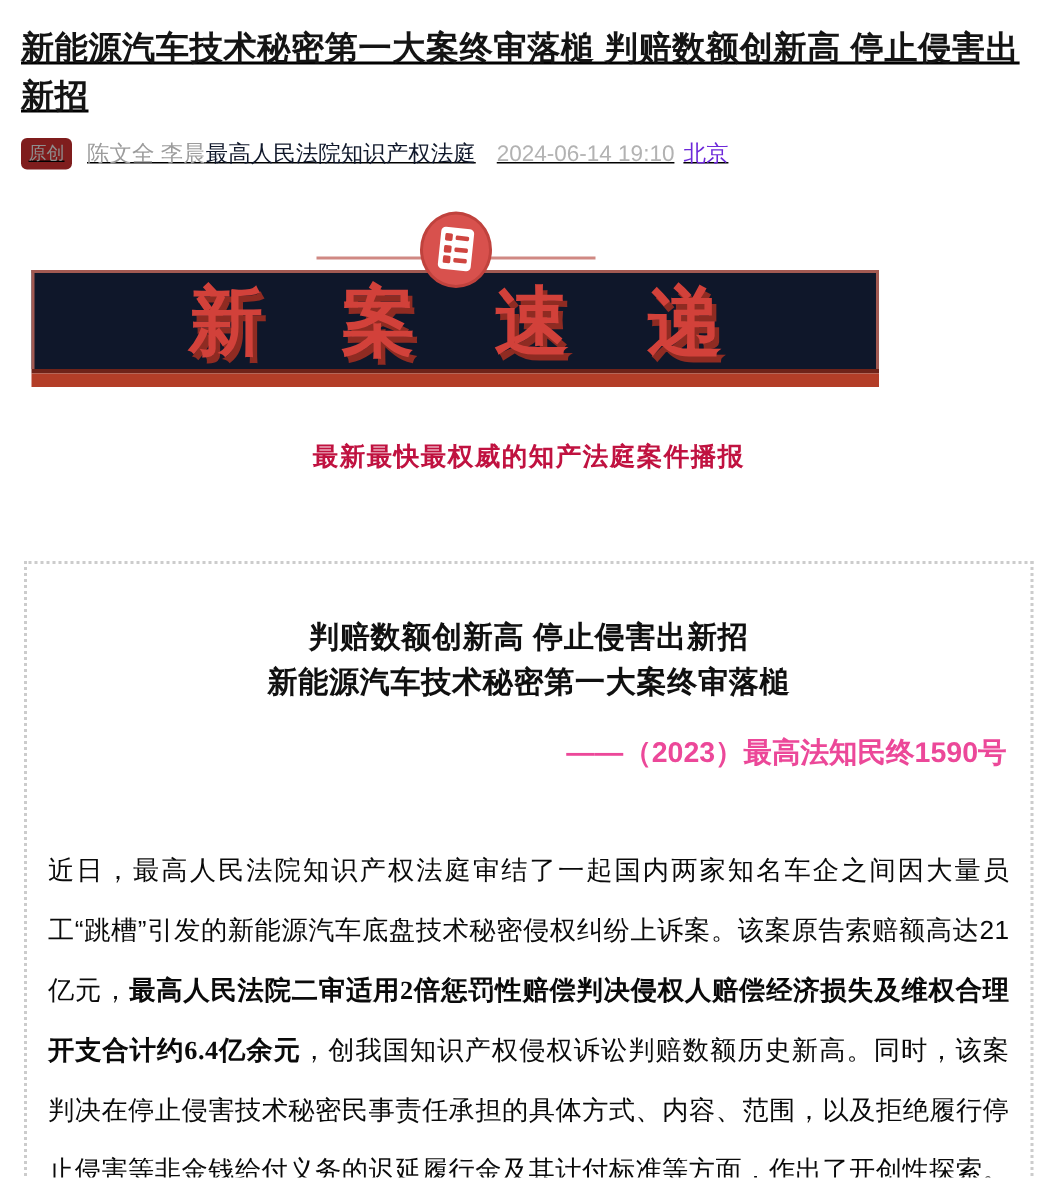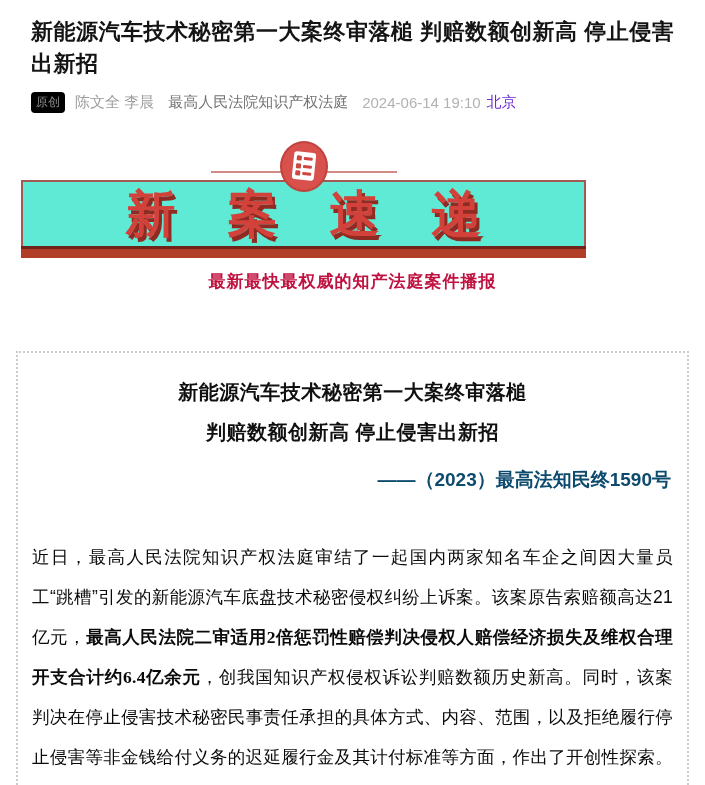--- a/index.html
+++ b/index.html
@@ -5,36 +5,36 @@
   * { box-sizing: border-box; }
   html, body { margin: 0; padding: 0; }
   body {
     width: 705px; height: 785px; overflow: hidden;
     background: #ffffff;
     font-family: "Liberation Sans", "DejaVu Sans", sans-serif;
     -webkit-font-smoothing: antialiased;
   }
 
   
-  .header { padding: 16px 14px 0 31px; }
+  .header { padding: 16px 14px 0 14px; text-decoration: underline; }
   .article-title {
     margin: 0; max-width: 679px;
     font-size: 22px; line-height: 1.45; font-weight: 700;
     color: #141414; letter-spacing: 0.5px;
   }
   .meta-row {
     display: flex; align-items: center; margin-top: 12px;
     font-size: 15px; white-space: nowrap;
   }
   .original-badge {
-    font-size: 12px; color: #8e8e8e; background: #000000;
+    font-size: 12px; color: #8e8e8e; background: #7f1d1d;
     padding: 2px 5px; border-radius: 4px; margin-right: 10px;
   }
-  .authors { color: #9c9c9c; margin-right: 14px; }
-  .account-link { color: #737373; margin-right: 14px; cursor: pointer; }
+  .authors { color: #9c9c9c; }
+  .account-link { color: #0f172a; margin-right: 14px; cursor: pointer; }
   .datetime { color: #b2b2b2; margin-right: 6px; }
   .location { color: #6d28d9; }
 
   
   .banner-wrap { position: relative; width: 565px; margin: 67px 0 0 21px; }
   .deco-line {
     position: absolute; top: -9px; left: 50%; transform: translateX(-50%);
     width: 186px; height: 2px; background: #d08983; z-index: 1;
   }
   .badge-circle {
@@ -46,51 +46,51 @@
   .doc-icon {
     width: 22px; height: 28px; background: #ffffff; border-radius: 3px;
     transform: rotate(6deg); padding: 4px 3px;
     display: flex; flex-direction: column; justify-content: space-between;
   }
   .doc-row { display: flex; align-items: center; }
   .doc-box { width: 5px; height: 5px; background: #cf4540; border-radius: 1px; margin-right: 2px; }
   .doc-bar { height: 3px; flex: 1; background: #cf4540; border-radius: 1px; }
   .banner-box {
     position: relative; height: 66px;
-    background: #5eead4; border: 2px solid #a25a52; border-bottom: none;
+    background: #0f172a; border: 2px solid #a25a52; border-bottom: none;
     display: flex; align-items: center; justify-content: center;
   }
   .banner-title {
     font-size: 50px; font-weight: 800; line-height: 1;
     color: #d2413a; letter-spacing: 52px; padding-left: 52px;
     text-shadow: 3px 4px 0 #8f2b22; white-space: nowrap;
   }
   .banner-shadow-line { height: 3px; background: #6f2319; }
   .banner-shadow-bar { height: 9px; background: #b33e28; }
 
   
   .tagline {
-    margin-top: 12px; text-align: center;
+    margin-top: 35px; text-align: center;
     font-size: 17px; font-weight: 700; color: #c01240; letter-spacing: 1px;
   }
 
   
   .case-card {
     margin: 58px 16px 0 16px; height: 450px;
     border: 2px dotted #cccccc; border-bottom: none;
     padding: 24px 14px 0 14px;
   }
   .card-title {
     text-align: center; font-size: 20px; font-weight: 700;
     color: #101010; line-height: 30px; letter-spacing: 0.5px;
   }
   .card-title-2 { margin-top: 10px; }
   .case-number {
     margin-top: 20px; text-align: right;
-    font-size: 19px; font-weight: 700; color: #0c4a6e; line-height: 26px;
+    font-size: 19px; font-weight: 700; color: #ec4899; line-height: 26px;
     padding-right: 2px;
   }
   .body-para {
     margin: 44px 0 0 0;
     font-size: 17.5px; line-height: 40px; color: #0a0a0a;
     text-align: justify; letter-spacing: 0.3px;
   }
 </style>
 </head>
 <body>
@@ -127,17 +127,17 @@
   <div class="banner-box">
     <span class="banner-title">新案速递</span>
   </div>
   <div class="banner-shadow-line"></div>
   <div class="banner-shadow-bar"></div>
 </div>
 
 <div class="tagline">最新最快最权威的知产法庭案件播报</div>
 
 <div class="case-card">
+  <div class="card-title card-title-2">判赔数额创新高 停止侵害出新招</div>
   <div class="card-title">新能源汽车技术秘密第一大案终审落槌</div>
-  <div class="card-title card-title-2">判赔数额创新高 停止侵害出新招</div>
   <div class="case-number">——（2023）最高法知民终1590号</div>
   <p class="body-para"><span>近日，最高人民法院知识产权法庭审结了一起国内两家知名车企之间因大量员工“跳槽”引发的新能源汽车底盘技术秘密侵权纠纷上诉案。该案原告索赔额高达21亿元，</span><span style="font-weight: 700; font-family: Liberation Serif, serif;">最高人民法院二审适用2倍惩罚性赔偿判决侵权人赔偿经济损失及维权合理开支合计约6.4亿余元</span><span>，创我国知识产权侵权诉讼判赔数额历史新高。同时，该案判决在停止侵害技术秘密民事责任承担的具体方式、内容、范围，以及拒绝履行停止侵害等非金钱给付义务的迟延履行金及其计付标准等方面，作出了开创性探索。</span></p>
 </div>
 
 </body></html>

